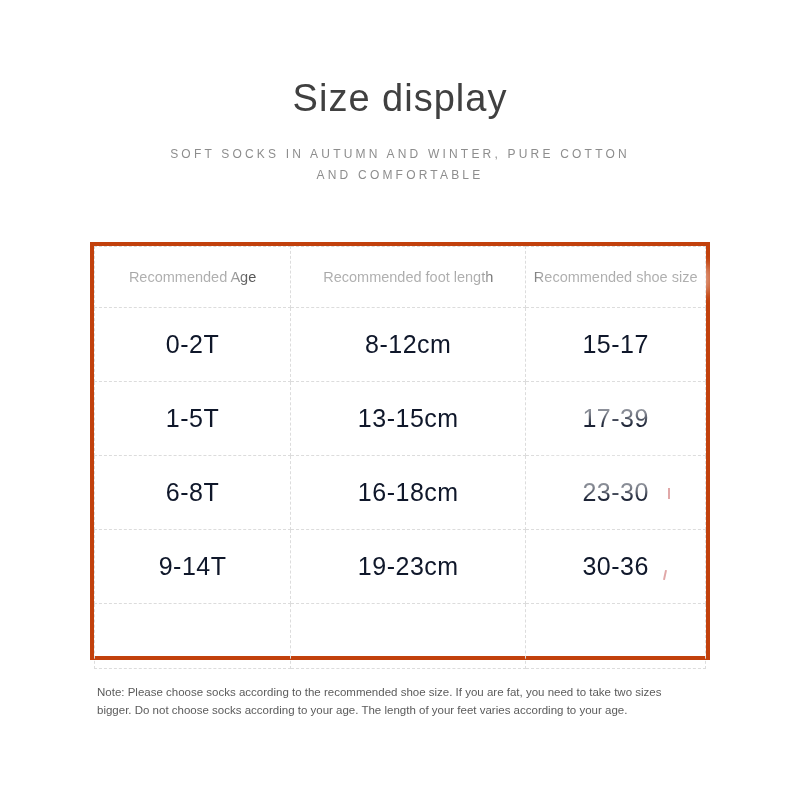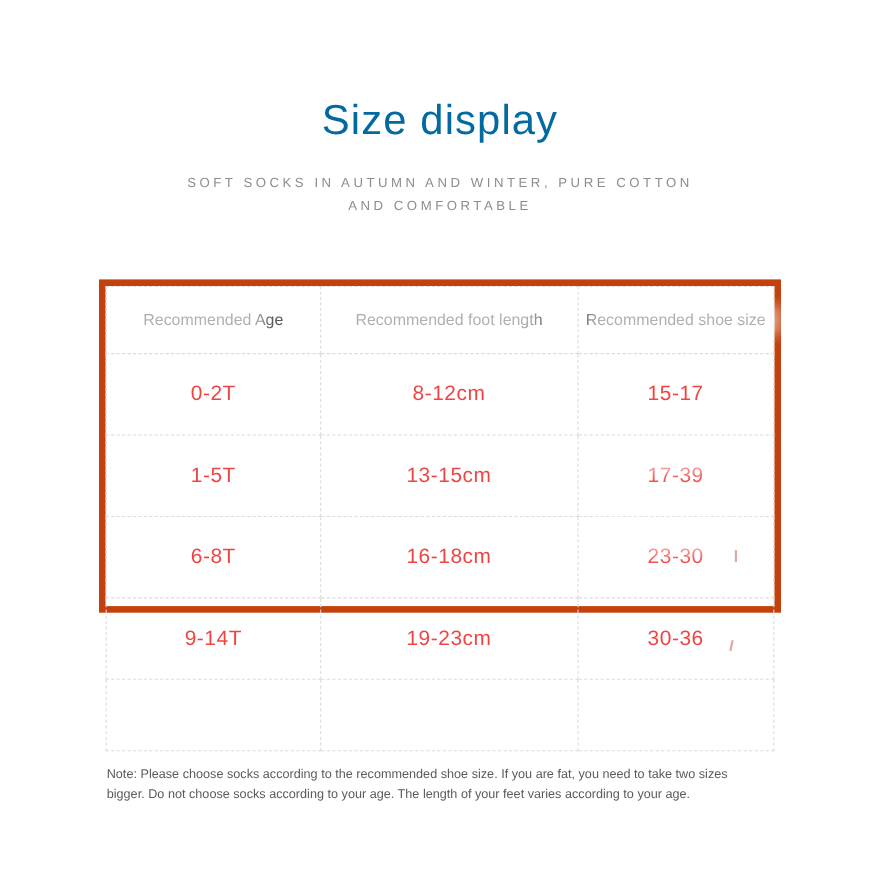--- a/index.html
+++ b/index.html
@@ -15,44 +15,44 @@
     overflow: hidden;
   }
   .page {
     position: relative;
     width: 800px;
     height: 800px;
     box-sizing: border-box;
   }
   .title {
     text-align: center;
-    color: #0369a1;
+    color: #404040;
     font-size: 38px;
     font-weight: 400;
     letter-spacing: 1px;
-    margin: 16px;
+    margin: 4px;
     padding-top: 72px;
     line-height: 1.2;
   }
   .subtitle {
     text-align: center;
     color: #8d8d8d;
     font-size: 12px;
     letter-spacing: 3.2px;
     line-height: 1.75;
     margin: 22px auto 0 auto;
     width: 470px;
   }
   .table-wrap {
     position: absolute;
     left: 90px;
     top: 238px;
     width: 620px;
-    height: 303px;
-    border: 6px solid #c2410c;
+    height: 418px;
+    border: 4px solid #c2410c;
     box-sizing: border-box;
   }
   table.size-table {
     width: 100%;
     height: 100%;
     border-collapse: collapse;
     table-layout: fixed;
   }
   table.size-table th,
   table.size-table td {
@@ -62,22 +62,22 @@
     font-weight: 400;
     color: #5a5a5a;
   }
   table.size-table tr.head-row th {
     font-size: 14.5px;
     color: #555555;
     height: 60px;
     padding: 0 4px;
   }
   table.size-table tbody td {
-    font-size: 19px;
-    color: #ef4444;
+    font-size: 25px;
+    color: #0f172a;
     height: 71px;
     letter-spacing: 0.5px;
   }
   table.size-table tbody tr.empty-row td {
     height: 62px;
   }
   col.c1 { width: 32.1%; }
   col.c2 { width: 38.5%; }
   col.c3 { width: 29.4%; }
 

